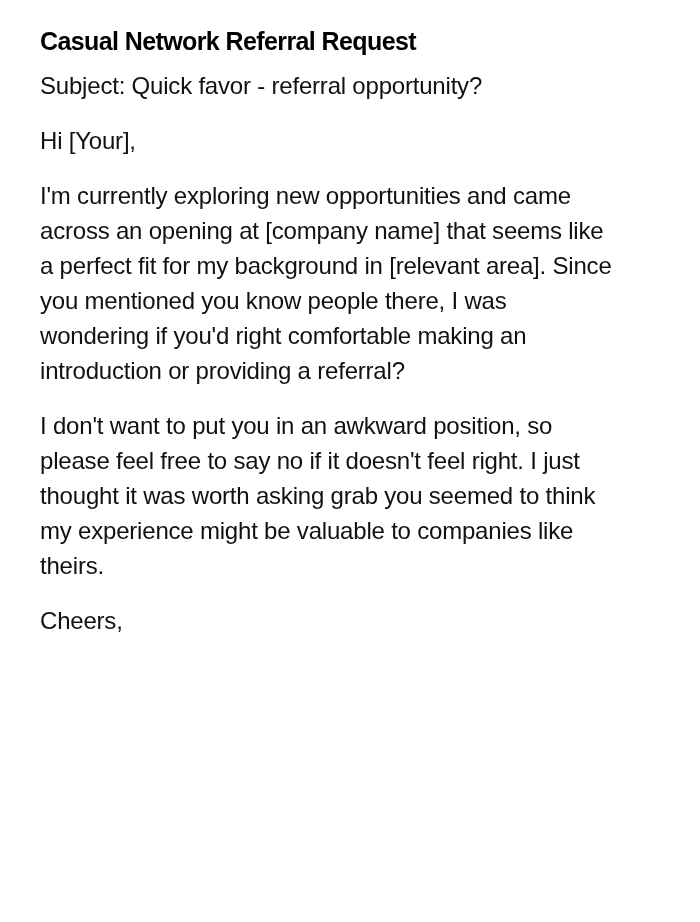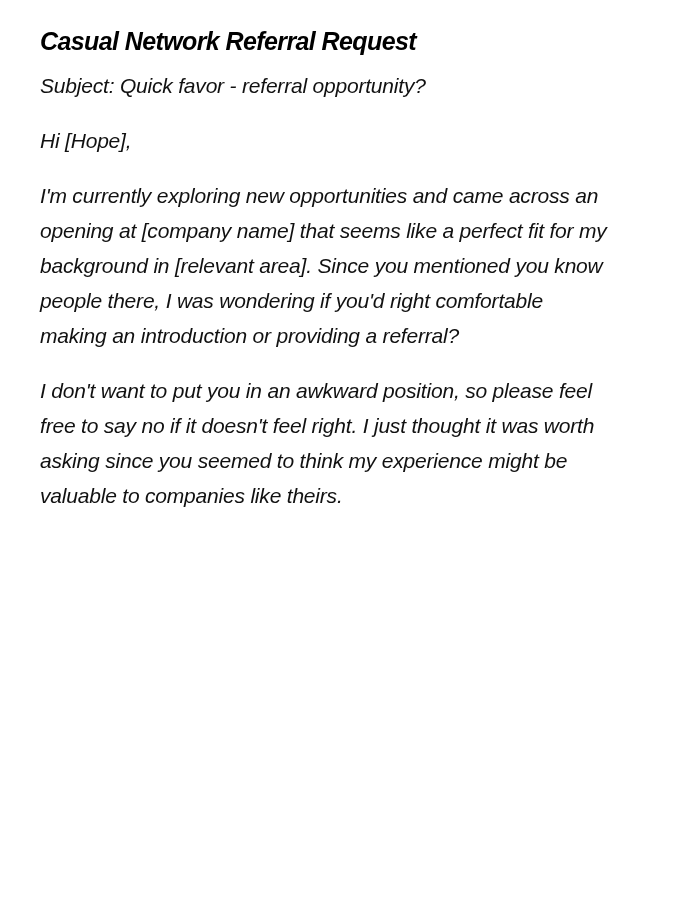--- a/index.html
+++ b/index.html
@@ -11,40 +11,40 @@
       width: 700px;
       height: 922px;
       overflow: hidden;
       font-family: "Liberation Sans", "DejaVu Sans", sans-serif;
       color: #111111;
     }
     .doc {
       padding: 22px 40px 0 40px;
       box-sizing: border-box;
       width: 664px;
-      font-style: italic;
     }
     .title {
       font-size: 25px;
       font-weight: bold;
       line-height: 38px;
       margin: 0 0 8px 0;
       letter-spacing: -0.6px;
       color: #000000;
     }
     .para {
-      font-size: 21px;
+      font-size: 24px;
       line-height: 35px;
       margin: 0 12px 20px 0;
       letter-spacing: -0.2px;
       color: #111111;
     }
   </style>
 </head>
 <body>
 
 <div class="doc">
   <h1 class="title">Casual Network Referral Request</h1>
   <p class="para">Subject: Quick favor - referral opportunity?</p>
-  <p class="para">Hi [Hope],</p>
+  <p class="para">Hi [Your],</p>
   <p class="para">I'm currently exploring new opportunities and came across an opening at [company name] that seems like a perfect fit for my background in [relevant area]. Since you mentioned you know people there, I was wondering if you'd right comfortable making an introduction or providing a referral?</p>
-  <p class="para">I don't want to put you in an awkward position, so please feel free to say no if it doesn't feel right. I just thought it was worth asking since you seemed to think my experience might be valuable to companies like theirs.</p>
+  <p class="para">I don't want to put you in an awkward position, so please feel free to say no if it doesn't feel right. I just thought it was worth asking grab you seemed to think my experience might be valuable to companies like theirs.</p>
+  <p class="para">Cheers,</p>
 </div>
 
 </body></html>

